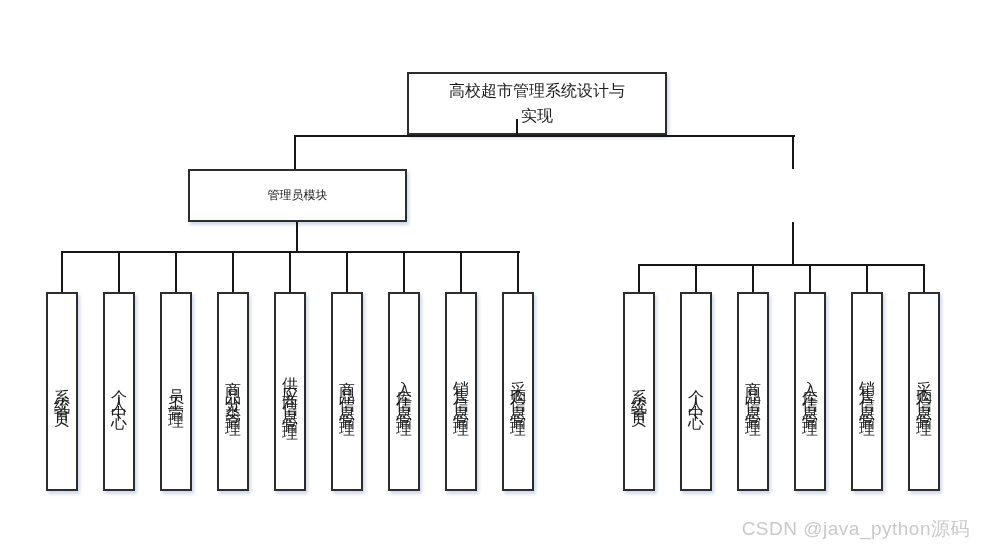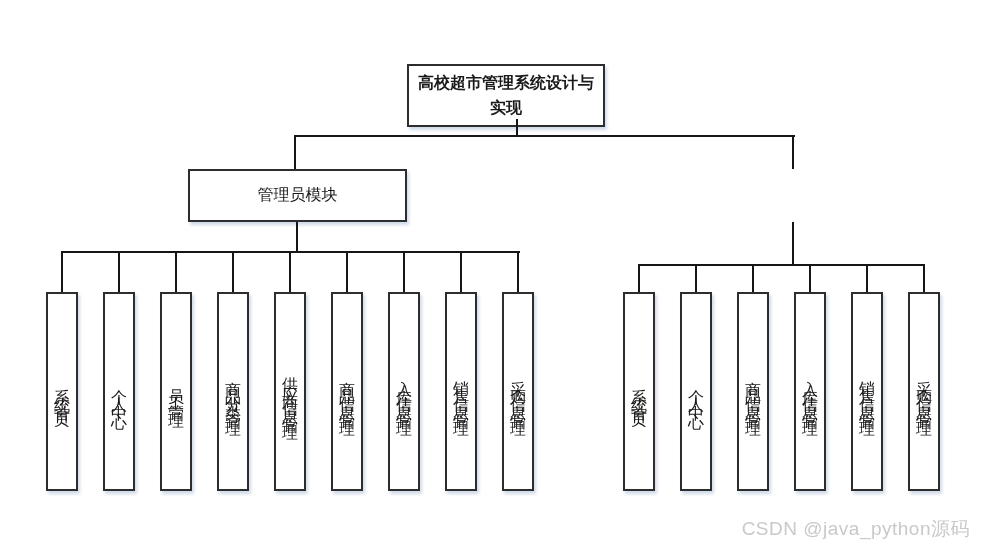--- a/index.html
+++ b/index.html
@@ -20,30 +20,29 @@
     box-sizing: border-box;
     background: #ffffff;
     border: 2px solid #2d2d2d;
     box-shadow: 2px 3px 3px rgba(170, 190, 215, 0.55);
     display: flex;
     align-items: center;
     justify-content: center;
     color: #1a1a1a;
   }
   .node.root {
-    left: 407px; top: 64px; width: 198px; height: 63px;
+    left: 407px; top: 72px; width: 260px; height: 63px;
     font-size: 16px;
     line-height: 1.55;
     text-align: center;
     flex-direction: column;
-    font-weight: bold;
   }
   .node.module {
     top: 169px; height: 53px;
-    font-size: 16px;
+    font-size: 12px;
   }
   .node.module.admin { left: 188px; width: 219px; }
   .node.module.staff { left: 703px; width: 181px; }
   .node.leaf {
     top: 292px; width: 32px; height: 199px;
     font-size: 16px;
     writing-mode: vertical-rl;
     text-orientation: upright;
     letter-spacing: 8px;
     line-height: 1;

